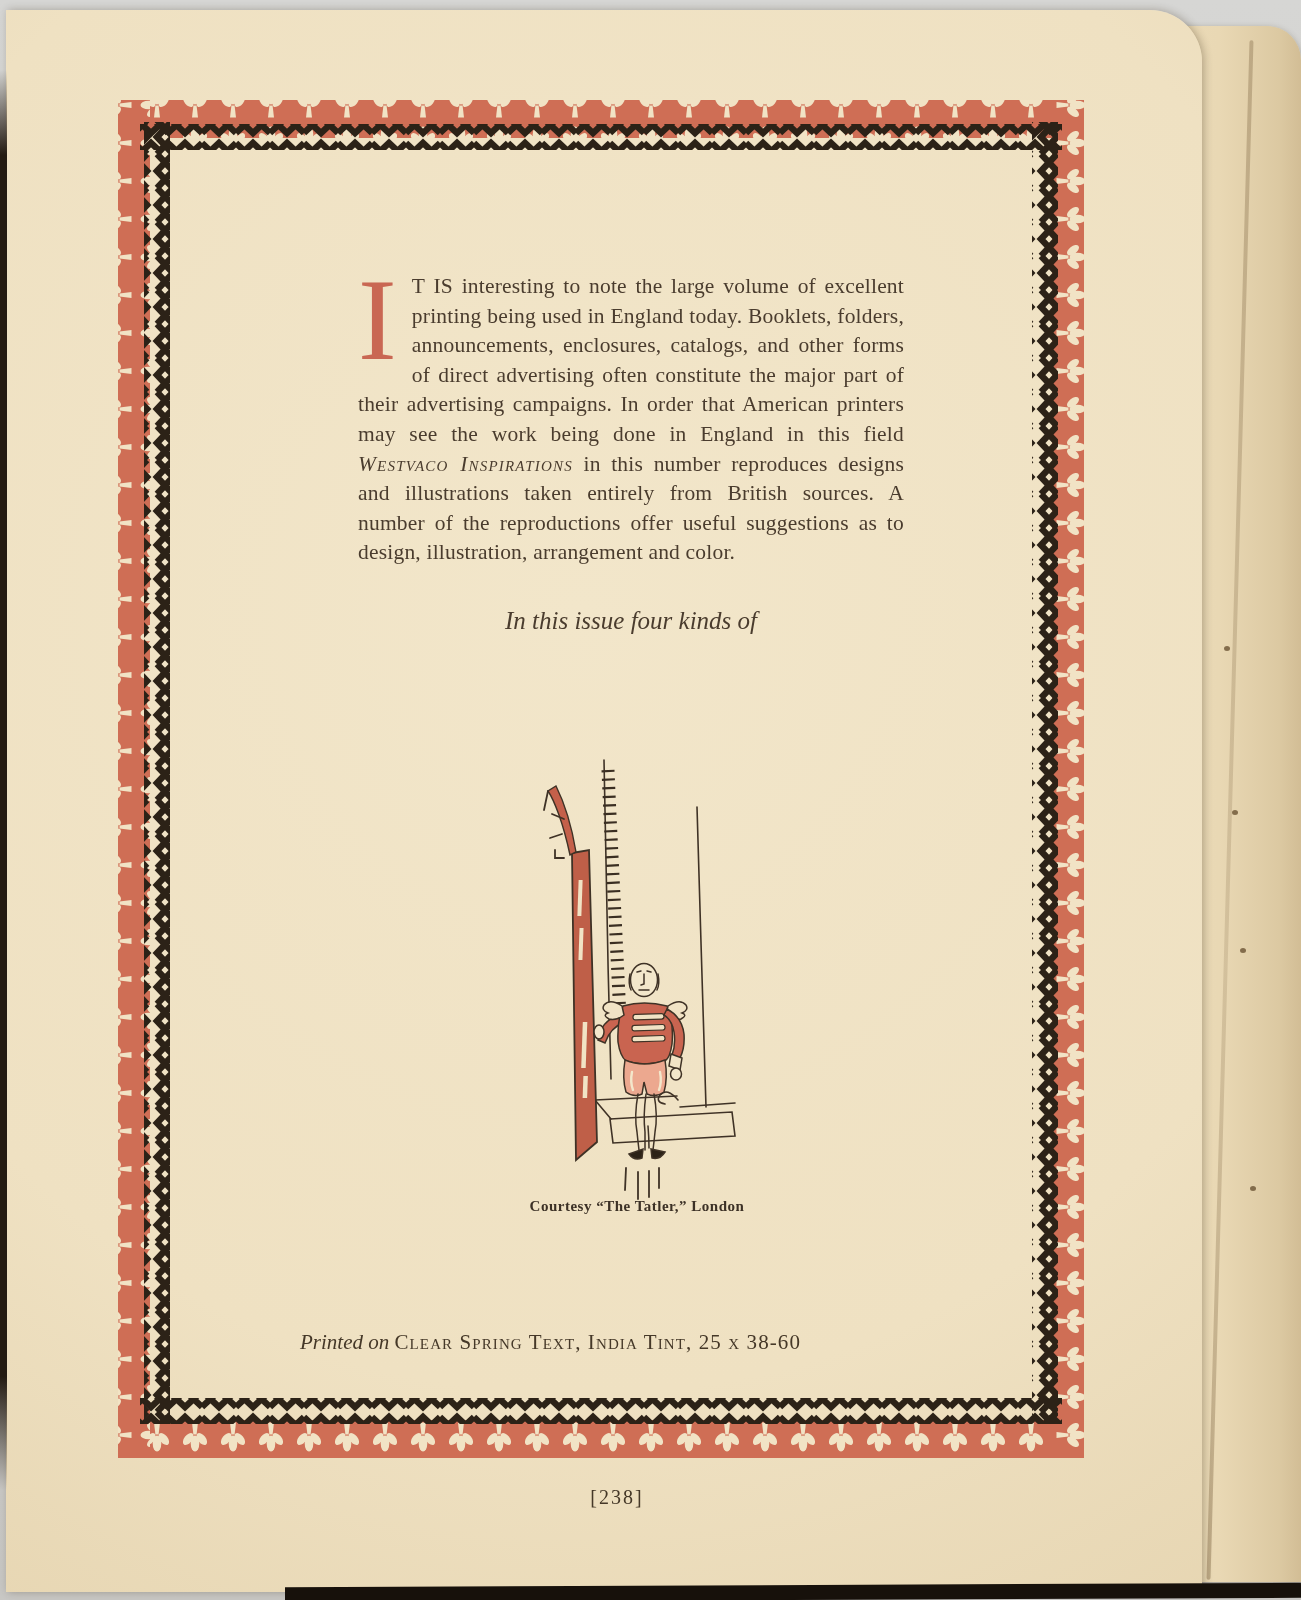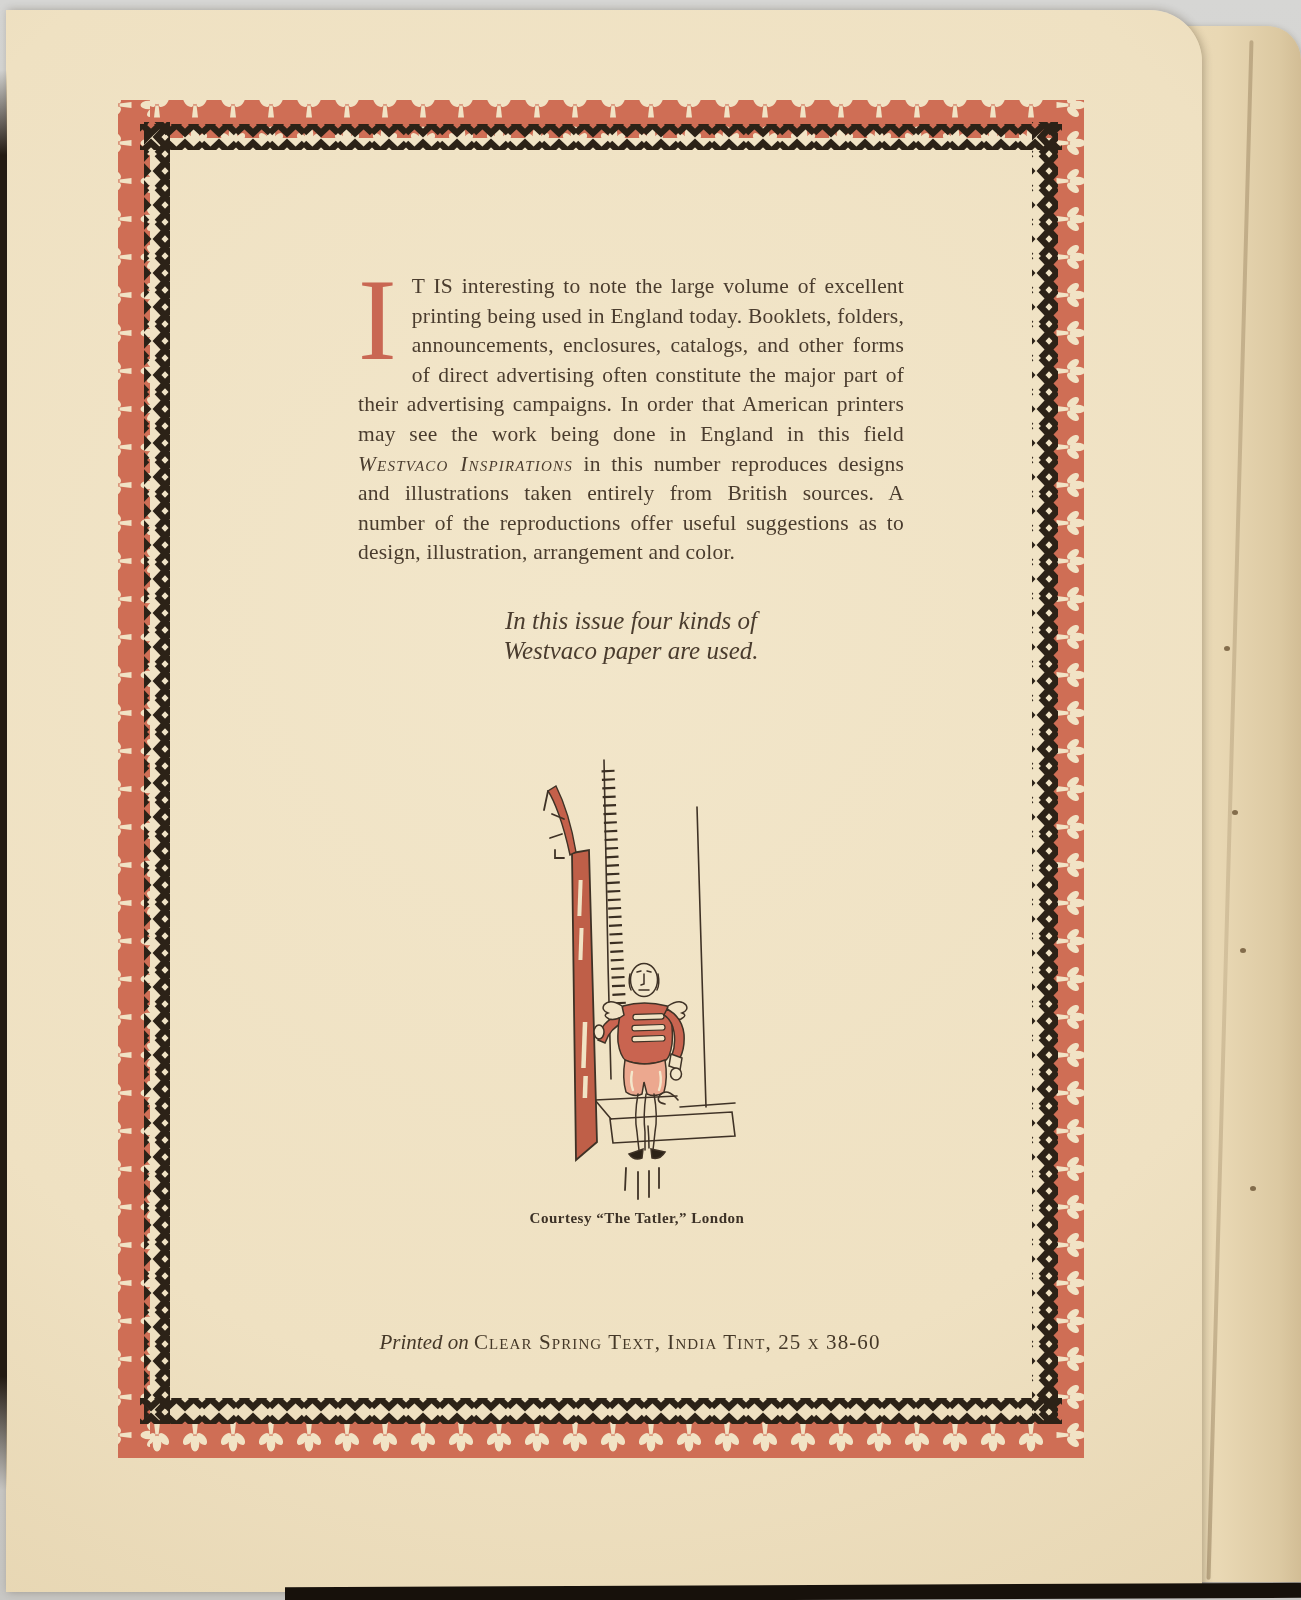--- a/index.html
+++ b/index.html
@@ -51,24 +51,24 @@
   }
   .smallcaps{font-variant:small-caps;letter-spacing:1.2px;font-style:italic;}
   .issue-note{
     position:absolute;left:358px;top:606px;width:546px;
     font-style:italic;font-size:25px;line-height:30px;text-align:center;
     color:#4a3c2e;
   }
   .illustration{position:absolute;left:492px;top:722px;}
   .caption{
     position:absolute;left:407px;top:1198px;width:460px;text-align:center;
-    font-size:15px;letter-spacing:.5px;color:#3c3126;font-weight:bold;margin-top:12px;
+    font-size:15px;letter-spacing:.5px;color:#3c3126;font-weight:bold;
   }
   .printer-line{
-    position:absolute;left:300px;top:1330px;width:660px;text-align:center;
+    position:absolute;left:300px;top:1330px;width:660px;text-align:left;
     font-size:21px;color:#453828;
   }
   .printer-line .prefix{font-style:italic;}
   .printer-line .specs{font-variant:small-caps;letter-spacing:1.1px;}
   .page-number{
     position:absolute;left:367px;top:1486px;width:500px;text-align:center;
     font-size:20px;letter-spacing:2px;color:#453828;
   }
 </style>
 </head>
@@ -131,21 +131,20 @@
     <rect x="44" y="36" width="26" height="1302" fill="url(#chainV)"></rect>
     <rect x="932" y="36" width="26" height="1302" fill="url(#chainV)"></rect>
   </svg>
 
   <div class="body-text">
     <span class="dropcap">I</span><span>T IS interesting to note the large volume of excellent printing being used in England today. Booklets, folders, announcements, enclosures, catalogs, and other forms of direct advertising often constitute the major part of their advertising campaigns. In order that American printers may see the work being done in England in this field </span><span class="smallcaps">Westvaco Inspirations</span><span> in this number reproduces designs and illustrations taken entirely from British sources. A number of the reproductions offer useful suggestions as to design, illustration, arrangement and color.</span>
   </div>
 
   <div class="issue-note">
     <div>In this issue four kinds of</div>
-    <div>Westvaco paper are used.</div>
   </div>
 
   <svg class="illustration" width="310" height="478" viewBox="0 0 310 478">
     <g stroke="#3f3226" stroke-width="1.6" fill="none" stroke-linecap="round">
 
       <path d="M112,38 C113,120 116,250 119,357"></path>
 
       <path d="M205,85 C208,180 211,300 214,385"></path>
       <path d="M186,378 Q175,365 168,373 Q163,380 173,382"></path>
       <path d="M188,385 L243,381"></path>
@@ -205,14 +204,15 @@
       <path d="M134,446 L133,468 M146,450 L146,477 M157,449 L157,475 M167,446 L167,466" stroke-width="1.8" fill="none"></path>
     </g>
   </svg>
 
   <div class="caption">Courtesy “The Tatler,” London</div>
 
   <div class="printer-line">
     <span class="prefix">Printed on </span><span class="specs">Clear Spring Text, India Tint, 25 x 38-60</span>
   </div>
 
+  <div class="page-number">[238]</div>
 
 </div>
 
 </body></html>

